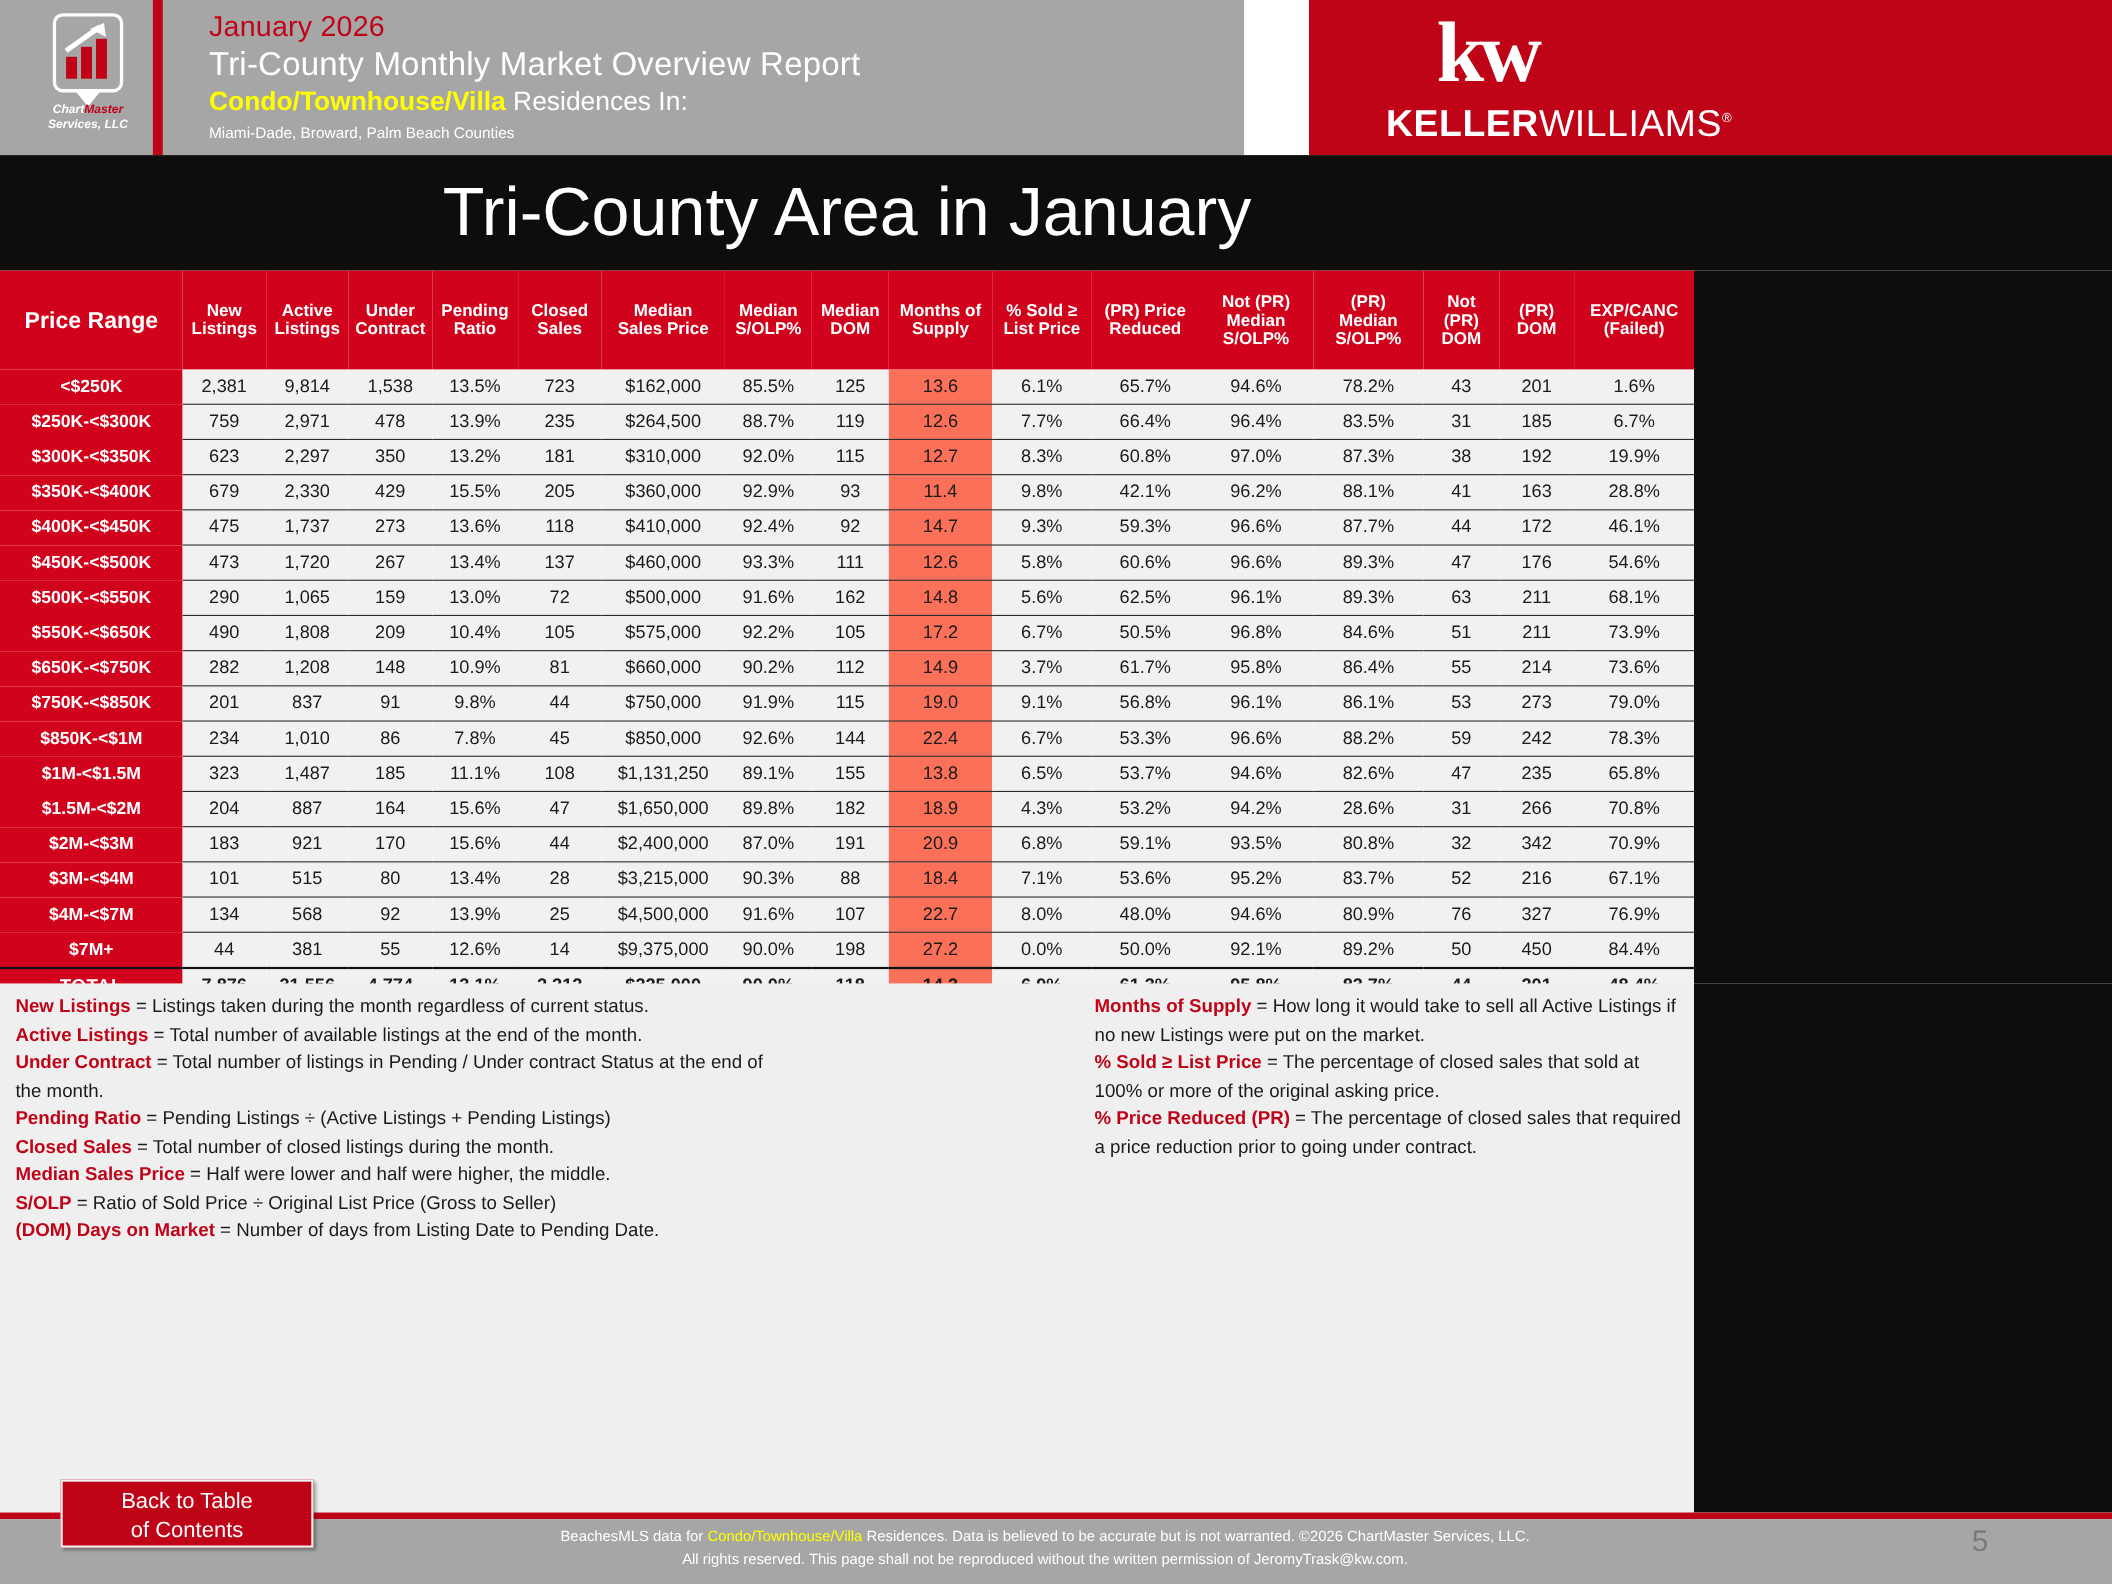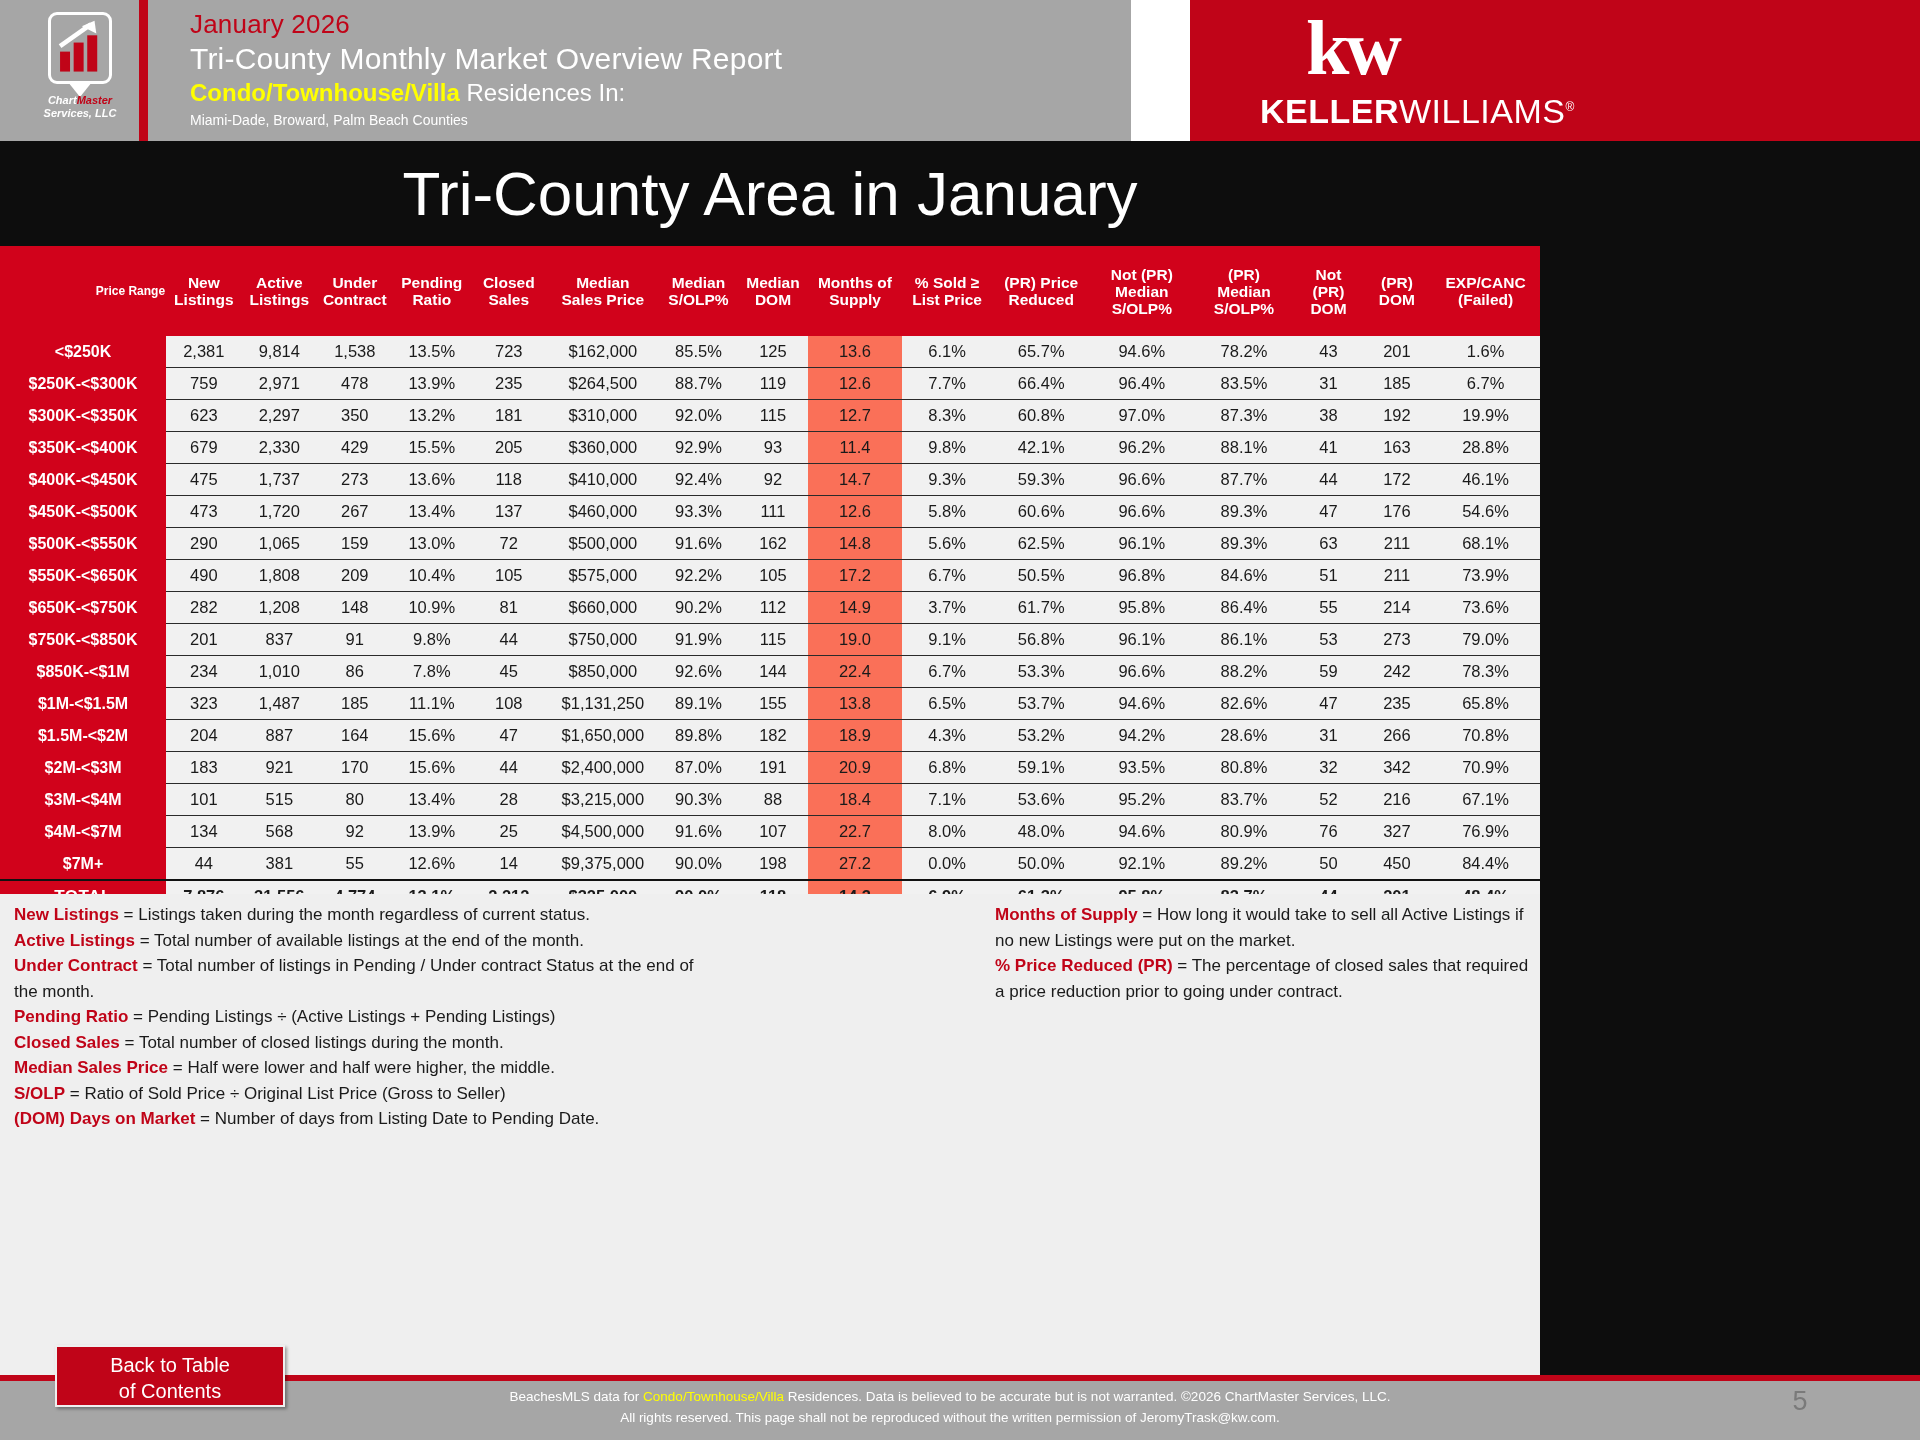--- a/index.html
+++ b/index.html
@@ -46,21 +46,21 @@
   }
   .black-right { position:absolute; left:1540px; top:141px; width:380px; height:105px; background:#0d0d0d; }
   .black-strip { position:absolute; left:1540px; top:246px; width:380px; height:648px; background:#0d0d0d; }
 
   
   table.mkt { position:absolute; left:0; top:246px; width:1540px; border-collapse:collapse; table-layout:fixed; }
   table.mkt th {
     background:#d1021b; color:#ffffff; font-size:15.5px; font-weight:bold;
     text-align:center; vertical-align:middle; padding:4px 1px; line-height:17px; height:90px;
   }
-  table.mkt th.pr-head { font-size:12px;text-align:right; }
+  table.mkt th.pr-head { font-size:21px; }
   table.mkt td {
     font-size:16.5px; color:#1a1a1a; text-align:center; background:#f1f1f1;
     height:31px; padding:0 2px; border-top:1.4px solid #2b2b2b; line-height:31px;
   }
   table.mkt td.rng {
     background:#d1021b; color:#ffffff; font-weight:bold; font-size:16px; border-top:none;
     text-align:center;
   }
   table.mkt tr.total td { font-weight:bold; border-top:2.4px solid #111; background:#f1f1f1;}
   table.mkt tr.total td.rng { background:#d1021b; font-size:17px; letter-spacing:.5px;}
@@ -569,20 +569,21 @@
         <p><b>Pending Ratio</b><span> = Pending Listings ÷ (Active Listings + Pending Listings)</span></p>
         <p><b>Closed Sales</b><span> = Total number of closed listings during the month.</span></p>
         <p><b>Median Sales Price</b><span> = Half were lower and half were higher, the middle.</span></p>
         <p><b>S/OLP</b><span> = Ratio of Sold Price ÷ Original List Price (Gross to Seller)</span></p>
         <p><b>(DOM) Days on Market</b><span> = Number of days from Listing Date to Pending Date.</span></p>
       </div>
 
 
     <div class="legend-right" id="legend-right">
         <p><b>Months of Supply</b><span> = How long it would take to sell all Active Listings if no new Listings were put on the market.</span></p>
+        <p><b>% Sold ≥ List Price</b><span> = The percentage of closed sales that sold at 100% or more of the original asking price.</span></p>
         <p><b>% Price Reduced (PR)</b><span> = The percentage of closed sales that required a price reduction prior to going under contract.</span></p>
       </div>
   </div>
 
   <div class="footer-rule"></div>
   <div class="footer"></div>
   <div class="btn-toc">
     <div>Back to Table</div>
     <div>of Contents</div>
   </div>

